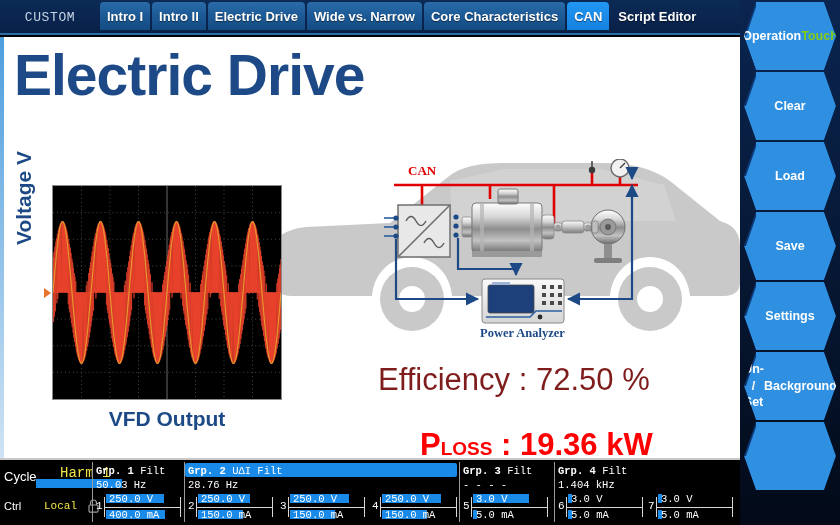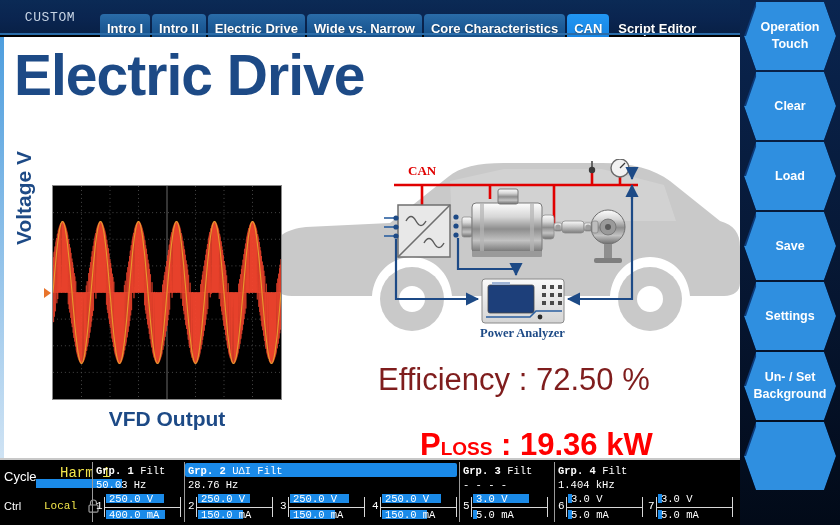--- a/index.html
+++ b/index.html
@@ -31,33 +31,33 @@
   #tabbar-underline{ position:absolute; left:0; top:33px; width:740px; height:2px; background:#2a6ca8; }
 
   
   #sidebar{
     position:absolute; right:0; top:0; width:100px; height:525px;
     background:linear-gradient(to bottom,#0a2550 0%,#06152f 60%,#020a18 100%);
   }
   .sbtn{
     position:relative; width:92px; height:68px; margin:2px auto 0;
     background:#0e3a78; color:#fff;
-    display:flex; flex-direction:column; align-items:center; justify-content:center;
+    display:flex; align-items:center; justify-content:center;
     font-size:12.5px; font-weight:bold; line-height:1.35; text-align:center;
     clip-path:polygon(12px 0,80px 0,92px 34px,80px 68px,12px 68px,0 34px);
     border:0;
   }
   .sbtn .frame{
     position:absolute; inset:0;
     background:#2f8fe0;
     clip-path:polygon(12px 0,80px 0,92px 34px,80px 68px,12px 68px,0 34px,
                       2px 34px,13px 2px,79px 2px,90px 34px,79px 66px,13px 66px);
   }
   .sbtn span{ position:relative; z-index:2; }
-  .sbtn .sub{ color:#ffffff; }
+  .sbtn .sub{ color:#84cc16; }
   .sbtn.empty{ }
 
   
   #canvas{
     position:absolute; left:0; top:37px; width:740px; height:421px;
     background:#ffffff; overflow:hidden;
   }
   #canvas-accent{ position:absolute; left:0; top:0; width:4px; height:421px;
     background:linear-gradient(to bottom,#4e9ede,#cfe3f4); }
 
@@ -140,21 +140,21 @@
   .ch .vtxt{ position:absolute; top:1px; font-size:10.5px; color:#fff; white-space:nowrap; }
   .ch .itxt{ position:absolute; top:17px; font-size:10.5px; color:#fff; white-space:nowrap; }
 </style>
 </head>
 <body>
 
 <div id="app">
 
   <div id="tabbar">
     <div id="custom-label">CUSTOM</div>
-    <div id="tabs-container" style="display:flex;align-items:flex-start;margin-top:12px;">
+    <div id="tabs-container" style="display:flex;align-items:flex-start;">
         <div class="tab">Intro I</div>
         <div class="tab">Intro II</div>
         <div class="tab">Electric Drive</div>
         <div class="tab">Wide vs. Narrow</div>
         <div class="tab">Core Characteristics</div>
         <div class="tab sel">CAN</div>
         <div class="tab plain">Script Editor</div>
       </div>
   </div>
   <div id="tabbar-underline"></div>

